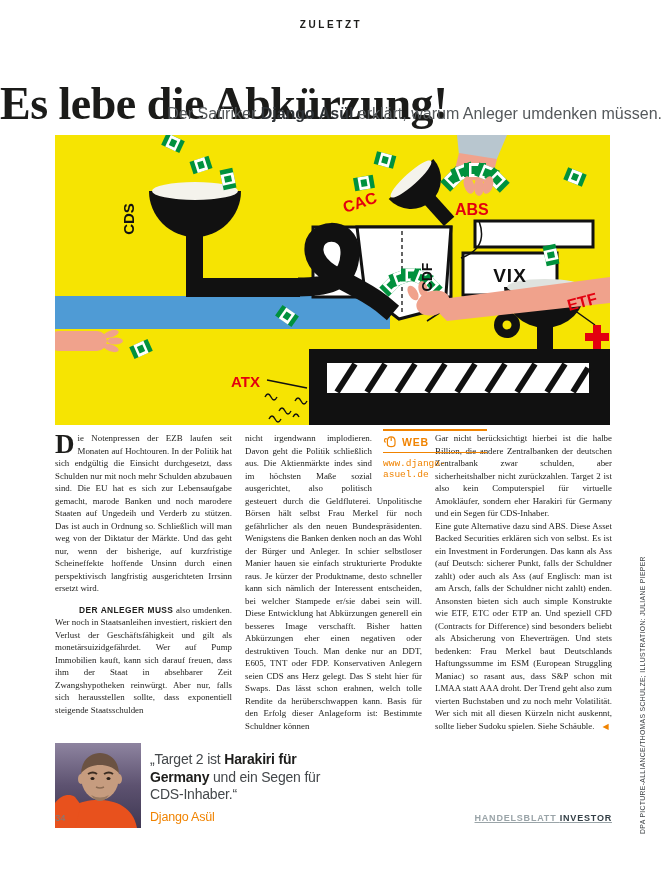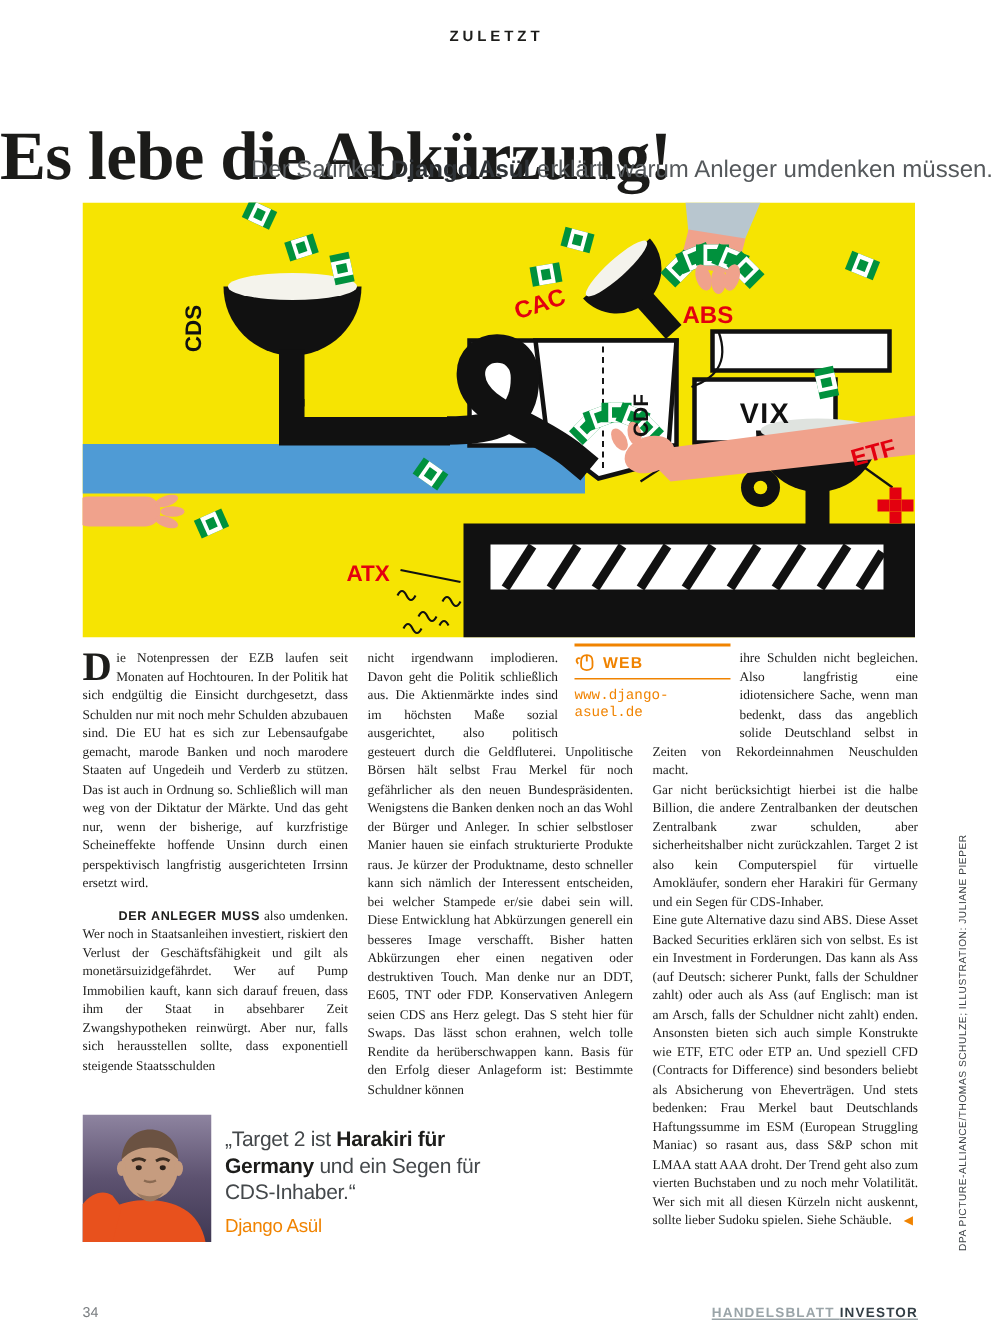--- a/index.html
+++ b/index.html
@@ -53,21 +53,21 @@
 
   .photo{position:absolute;left:55px;top:743px;width:86px;height:85px;}
   .quote{
     position:absolute;left:150px;top:751px;width:182px;
     font-size:14px;line-height:17.5px;color:#44484b;letter-spacing:-0.2px;
   }
   .quote b{color:#1d1d1b;}
   .quote-attr{margin-top:5px;font-size:12.5px;color:#f08300;}
 
   .footer{
-    position:absolute;top:870px;left:55px;right:50px;
+    position:absolute;top:812px;left:55px;right:50px;
     display:flex;justify-content:space-between;align-items:baseline;
   }
   .pagenum{font-size:9.5px;color:#7a7e81;}
   .brand{font-size:9px;font-weight:bold;letter-spacing:0.8px;color:#9aa4a8;text-decoration:underline;}
   .brand b{color:#323e45;}
 
   .credit{
     position:absolute;right:15px;top:438px;height:396px;
     writing-mode:vertical-rl;transform:rotate(180deg);
     font-size:6.8px;letter-spacing:0.35px;color:#3f4346;white-space:nowrap;
@@ -288,21 +288,20 @@
 <div class="col" id="col1">
   <p><span class="dropcap">D</span><span>ie Notenpressen der EZB laufen seit Monaten auf Hochtouren. In der Politik hat sich endgültig die Einsicht durchgesetzt, dass Schulden nur mit noch mehr Schulden abzubauen sind. Die EU hat es sich zur Lebensaufgabe gemacht, marode Banken und noch marodere Staaten auf Ungedeih und Verderb zu stützen. Das ist auch in Ordnung so. Schließlich will man weg von der Diktatur der Märkte. Und das geht nur, wenn der bisherige, auf kurzfristige Scheineffekte hoffende Unsinn durch einen perspektivisch langfristig ausgerichteten Irrsinn ersetzt wird.</span></p>
   <p class="p2"><b class="lead-in">DER ANLEGER MUSS</b><span> also umdenken. Wer noch in Staatsanleihen investiert, riskiert den Verlust der Geschäftsfähigkeit und gilt als monetärsuizidgefährdet. Wer auf Pump Immobilien kauft, kann sich darauf freuen, dass ihm der Staat in absehbarer Zeit Zwangshypotheken reinwürgt. Aber nur, falls sich herausstellen sollte, dass exponentiell steigende Staatsschulden</span></p>
 </div>
 
 <div class="col" id="col2">
   <p><span class="spacer-r"></span><span>nicht irgendwann implodieren. Davon geht die Politik schließlich aus. Die Aktienmärkte indes sind im höchsten Maße sozial ausgerichtet, also politisch gesteuert durch die Geldfluterei. Unpolitische Börsen hält selbst Frau Merkel für noch gefährlicher als den neuen Bundespräsidenten. Wenigstens die Banken denken noch an das Wohl der Bürger und Anleger. In schier selbstloser Manier hauen sie einfach strukturierte Produkte raus. Je kürzer der Produktname, desto schneller kann sich nämlich der Interessent entscheiden, bei welcher Stampede er/sie dabei sein will. Diese Entwicklung hat Abkürzungen generell ein besseres Image verschafft. Bisher hatten Abkürzungen eher einen negativen oder destruktiven Touch. Man denke nur an DDT, E605, TNT oder FDP. Konservativen Anlegern seien CDS ans Herz gelegt. Das S steht hier für Swaps. Das lässt schon erahnen, welch tolle Rendite da herüberschwappen kann. Basis für den Erfolg dieser Anlageform ist: Bestimmte Schuldner können</span></p>
 </div>
 
 <div class="col" id="col3">
-  <p><span class="spacer-l"></span><span>ihre Schulden nicht begleichen. Also langfristig eine idiotensichere Sache, wenn man bedenkt, dass das angeblich solide Deutschland selbst in Zeiten von Rekordeinnahmen Neuschulden macht.</span></p>
   <p><span>Gar nicht berücksichtigt hierbei ist die halbe Billion, die andere Zentralbanken der deutschen Zentralbank zwar schulden, aber sicherheitshalber nicht zurückzahlen. Target 2 ist also kein Computerspiel für virtuelle Amokläufer, sondern eher Harakiri für Germany und ein Segen für CDS-Inhaber.</span></p>
   <p><span>Eine gute Alternative dazu sind ABS. Diese Asset Backed Securities erklären sich von selbst. Es ist ein Investment in Forderungen. Das kann als Ass (auf Deutsch: sicherer Punkt, falls der Schuldner zahlt) oder auch als Ass (auf Englisch: man ist am Arsch, falls der Schuldner nicht zahlt) enden. Ansonsten bieten sich auch simple Konstrukte wie ETF, ETC oder ETP an. Und speziell CFD (Contracts for Difference) sind besonders beliebt als Absicherung von Eheverträgen. Und stets bedenken: Frau Merkel baut Deutschlands Haftungssumme im ESM (European Struggling Maniac) so rasant aus, dass S&amp;P schon mit LMAA statt AAA droht. Der Trend geht also zum vierten Buchstaben und zu noch mehr Volatilität. Wer sich mit all diesen Kürzeln nicht auskennt, sollte lieber Sudoku spielen. Siehe Schäuble.</span><span class="endmark">◀</span></p>
 </div>
 
 <div class="web-box">
   <div class="rule"></div>
   <div class="row">
     <svg width="14" height="14" viewBox="0 0 14 14">
       <path d="M4 4 C1.5 3 0.5 5.5 2.5 7.5" stroke="#f08300" stroke-width="1.2" fill="none"></path>
       <path d="M8.2 1.8 C5 1.8 4.4 3.8 4.4 6 L4.4 9 C4.4 12.6 12 12.6 12 9 L12 6 C12 3.8 11.4 1.8 8.2 1.8 Z" stroke="#f08300" stroke-width="1.2" fill="none"></path>

